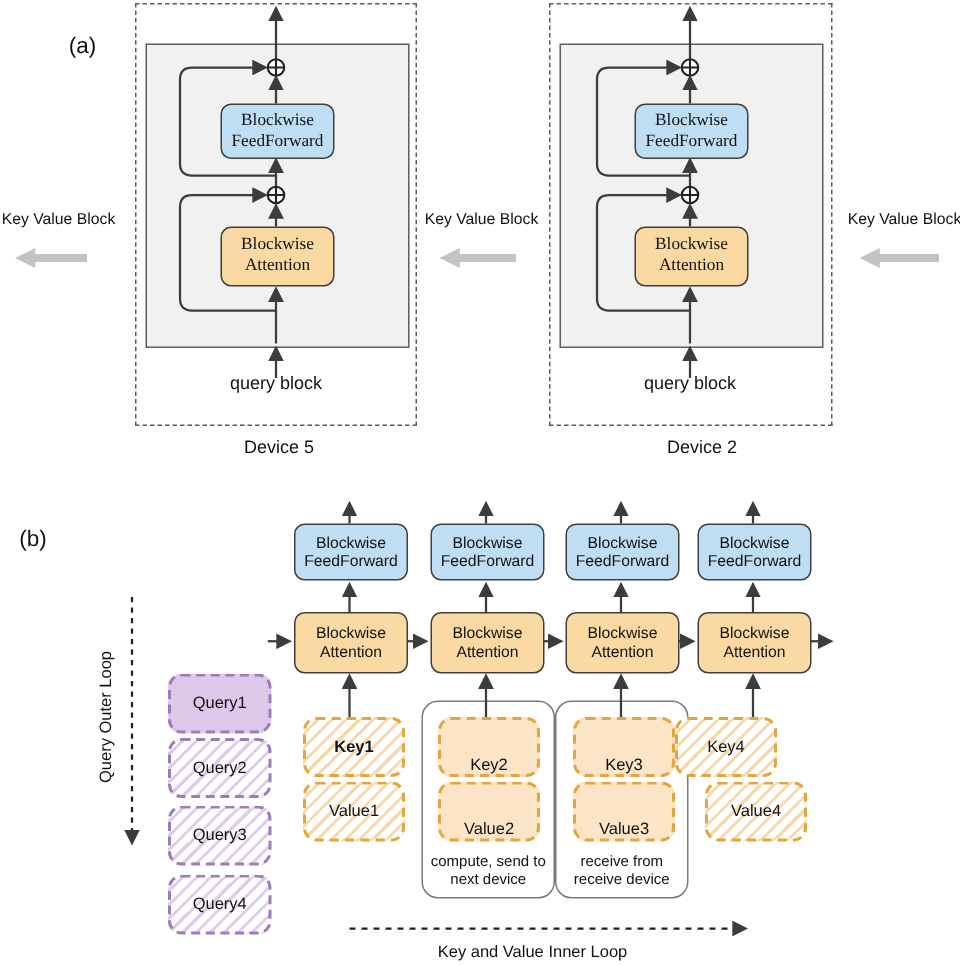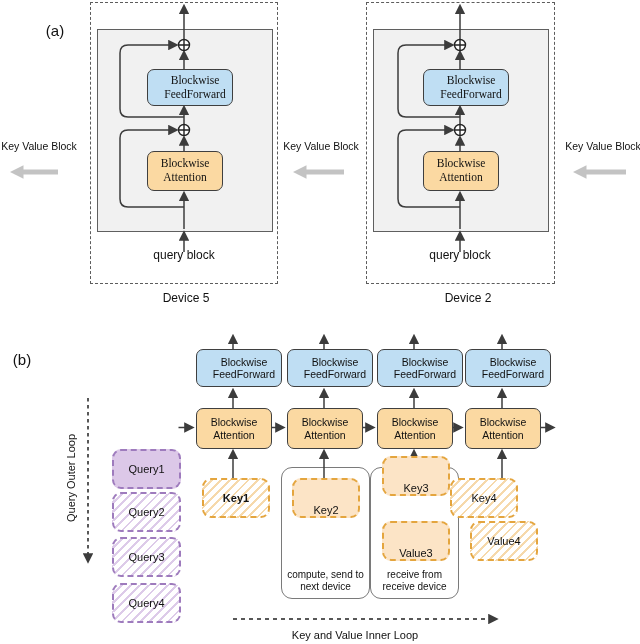--- a/index.html
+++ b/index.html
@@ -4,21 +4,21 @@
 <style>
   html,body{margin:0;padding:0;background:#fff;}
   #canvas{position:relative;width:640px;height:644px;background:#fff;overflow:hidden;
           font-family:"Liberation Sans",sans-serif;color:#111;}
   svg.overlay{position:absolute;left:0;top:0;z-index:2;}
   .dashedbox{position:absolute;border:1.6px dashed #5c5c5c;z-index:1;background:transparent;}
   .panelbox{position:absolute;background:var(--panel-fill);border:1.5px solid #5f5f5f;z-index:1;}
   .container{position:absolute;background:#fff;border:1.4px solid #7a7a7a;border-radius:11px;z-index:1;}
   .box{position:absolute;display:flex;align-items:center;justify-content:center;text-align:center;
        z-index:3;border-radius:7px;line-height:1.18;}
-  .blue{background:var(--blue-fill);border:1.7px solid #3f3f3f;padding-left:10px;}
+  .blue{background:var(--blue-fill);border:1.7px solid #3f3f3f;}
   .orange{background:var(--orange-fill);border:1.7px solid #3f3f3f;}
   .seriflbl{font-family:"Liberation Serif",serif;font-size:11.5px;}
   .sanslbl{font-family:"Liberation Sans",sans-serif;font-size:10.5px;}
   .qbox{position:absolute;display:flex;align-items:center;justify-content:center;text-align:center;
         z-index:3;border:2px dashed var(--purple-border);border-radius:9px;font-size:11px;margin-top:40px;}
   .qsolid{background:var(--purple-fill);}
   .kbox{position:absolute;display:flex;align-items:center;justify-content:center;text-align:center;
         z-index:3;border:2px dashed var(--key-border);border-radius:9px;font-size:11px;}
   .ksolid{background:var(--key-fill);align-items:flex-end;}
   .hatch-p{background:repeating-linear-gradient(135deg,#ffffff 0 4.5px,#ddcbe9 4.5px 6.5px);}
@@ -182,24 +182,30 @@
   <div class="container" style="left:281px;top:467px;width:87px;height:130px;">
     <div class="caption">compute, send to next device</div>
   </div>
   <div class="container" style="left:370px;top:467px;width:87px;height:130px;">
     <div class="caption">receive from receive device</div>
   </div>
 
   <div class="kbox hatch-o" style="left:202px;top:478px;width:64px;height:36px;font-weight:bold;">
     <span>Key1</span>
   </div>
+  <div class="kbox hatch-o" style="left:202px;top:521px;width:64px;height:36px;">
+    <span>Value1</span>
+  </div>
   <div class="kbox ksolid" style="left:292px;top:478px;width:64px;height:36px;">
     <span>Key2</span>
   </div>
-  <div class="kbox ksolid" style="left:382px;top:456px;width:64px;height:36px;">
+  <div class="kbox ksolid" style="left:292px;top:521px;width:64px;height:36px;">
+    <span>Value2</span>
+  </div>
+  <div class="kbox ksolid" style="left:382px;top:478px;width:64px;height:36px;">
     <span>Key3</span>
   </div>
   <div class="kbox ksolid" style="left:382px;top:521px;width:64px;height:36px;">
     <span>Value3</span>
   </div>
   <div class="kbox hatch-o" style="left:450px;top:478px;width:64px;height:36px;">
     <span>Key4</span>
   </div>
   <div class="kbox hatch-o" style="left:470px;top:521px;width:64px;height:36px;">
     <span>Value4</span>

